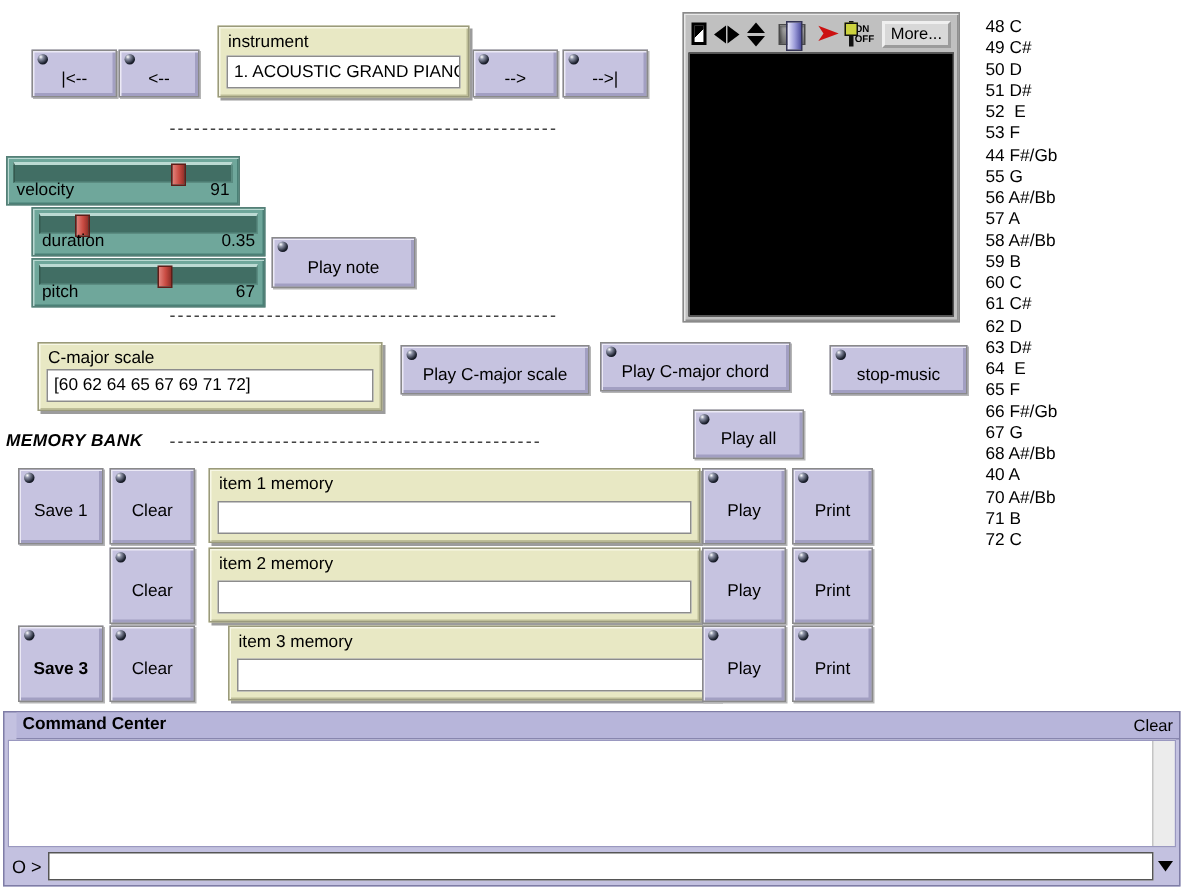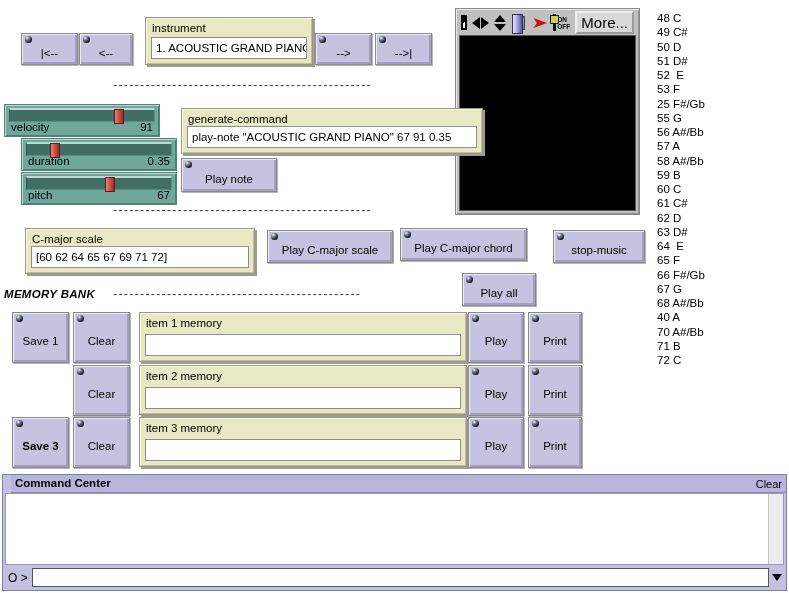--- a/index.html
+++ b/index.html
@@ -76,21 +76,21 @@
   .varrows{display:flex;flex-direction:column;align-items:center;gap:2px;}
   .tri-up{border-left:6px solid transparent;border-right:6px solid transparent;border-bottom:7px solid #000;}
   .tri-down{border-left:6px solid transparent;border-right:6px solid transparent;border-top:7px solid #000;}
   .vslider{width:33px;height:12px;margin-left:4px;background:linear-gradient(#b0b0b0,#6e6e6e);border:1px solid #4a4a4a;position:relative;box-shadow:inset 1px 1px 2px rgba(0,0,0,.45);}
   .vhandle{position:absolute;right:1px;top:-3px;width:9px;height:18px;background:linear-gradient(to right,#eaeafc 0%,#9a9ad8 55%,#5050a0 100%);border:1px solid #333355;cursor:ew-resize;}
   .red-arrow{color:#cc1111;font-size:16px;line-height:16px;margin-left:3px;transform:scaleX(1.25);cursor:pointer;}
   .onoff{display:flex;align-items:center;gap:1px;margin-left:2px;cursor:pointer;}
   .toggle-track{width:3px;height:17px;background:#111;position:relative;}
   .toggle-knob{position:absolute;top:1px;left:-3px;width:7px;height:7px;background:#ccd23e;border:1px solid #111;}
   .onoff-labels{display:flex;flex-direction:column;font-size:6.5px;font-weight:bold;line-height:7px;letter-spacing:0;}
-  .more-btn{margin-left:auto;font-size:15px;background:#d8d8d8;border:2px outset #efefef;padding:1px 4px;cursor:pointer;white-space:nowrap;}
+  .more-btn{margin-left:auto;font-size:11px;background:#d8d8d8;border:2px outset #efefef;padding:1px 4px;cursor:pointer;white-space:nowrap;}
 
   
   .notes{position:absolute;left:657px;top:11px;font-size:11.5px;line-height:14.25px;}
   .note-line{white-space:pre;}
 
   
   .cc{position:absolute;left:2px;top:474px;width:785px;height:117px;background:#c3c1e0;border:1px solid #7f7da6;box-sizing:border-box;}
   .cc-title{position:absolute;top:0;left:8px;right:0;height:17px;background:#b7b5da;border-bottom:1px solid #8886ae;}
   .cc-title .t{position:absolute;left:4px;top:2px;font-size:11.5px;font-weight:bold;}
   .cc-title .clr{position:absolute;right:4px;top:3px;font-size:11px;cursor:pointer;}
@@ -145,24 +145,20 @@
     <div class="s-val">0.35</div>
   </div>
   <div class="nl-slider" style="left:21px;top:172px;width:154px;height:31px;">
     <div class="groove">
       <div class="handle" style="left:54%;"></div>
     </div>
     <div class="s-name">pitch</div>
     <div class="s-val">67</div>
   </div>
 
-  <div class="nl-monitor" style="left:181px;top:108px;width:300px;height:44px;z-index:5;">
-    <div class="m-label">generate-command</div>
-    <div class="m-value">play-note "ACOUSTIC GRAND PIANO" 67 91 0.35</div>
-  </div>
   <div class="nl-btn" style="left:181px;top:158px;width:94px;height:32px;">
     <span class="ball"></span>
     <span class="btn-label">Play note</span>
   </div>
 
   <div class="sep" style="left:113px;top:203px;">------------------------------------------------</div>
 
   <div class="view">
     <div class="vtoolbar">
       <span class="icon-diag"></span>
@@ -192,21 +188,21 @@
     <div class="vblack"></div>
   </div>
 
   <div class="notes">
     <div class="note-line">48 C</div>
     <div class="note-line">49 C#</div>
     <div class="note-line">50 D</div>
     <div class="note-line">51 D#</div>
     <div class="note-line">52  E</div>
     <div class="note-line">53 F</div>
-    <div class="note-line">25 F#/Gb</div>
+    <div class="note-line">44 F#/Gb</div>
     <div class="note-line">55 G</div>
     <div class="note-line">56 A#/Bb</div>
     <div class="note-line">57 A</div>
     <div class="note-line">58 A#/Bb</div>
     <div class="note-line">59 B</div>
     <div class="note-line">60 C</div>
     <div class="note-line">61 C#</div>
     <div class="note-line">62 D</div>
     <div class="note-line">63 D#</div>
     <div class="note-line">64  E</div>
@@ -284,21 +280,21 @@
   </div>
 
   <div class="nl-btn" style="left:12px;top:417px;width:55px;height:49px;font-weight:bold;">
     <span class="ball"></span>
     <span class="btn-label">Save 3</span>
   </div>
   <div class="nl-btn" style="left:73px;top:417px;width:55px;height:49px;">
     <span class="ball"></span>
     <span class="btn-label">Clear</span>
   </div>
-  <div class="nl-monitor" style="left:139px;top:417px;width:326px;height:48px;">
+  <div class="nl-monitor" style="left:152px;top:417px;width:326px;height:48px;">
     <div class="m-label">item 3 memory</div>
     <div class="m-value"></div>
   </div>
   <div class="nl-btn" style="left:468px;top:417px;width:54px;height:49px;">
     <span class="ball"></span>
     <span class="btn-label">Play</span>
   </div>
   <div class="nl-btn" style="left:528px;top:417px;width:52px;height:49px;">
     <span class="ball"></span>
     <span class="btn-label">Print</span>

